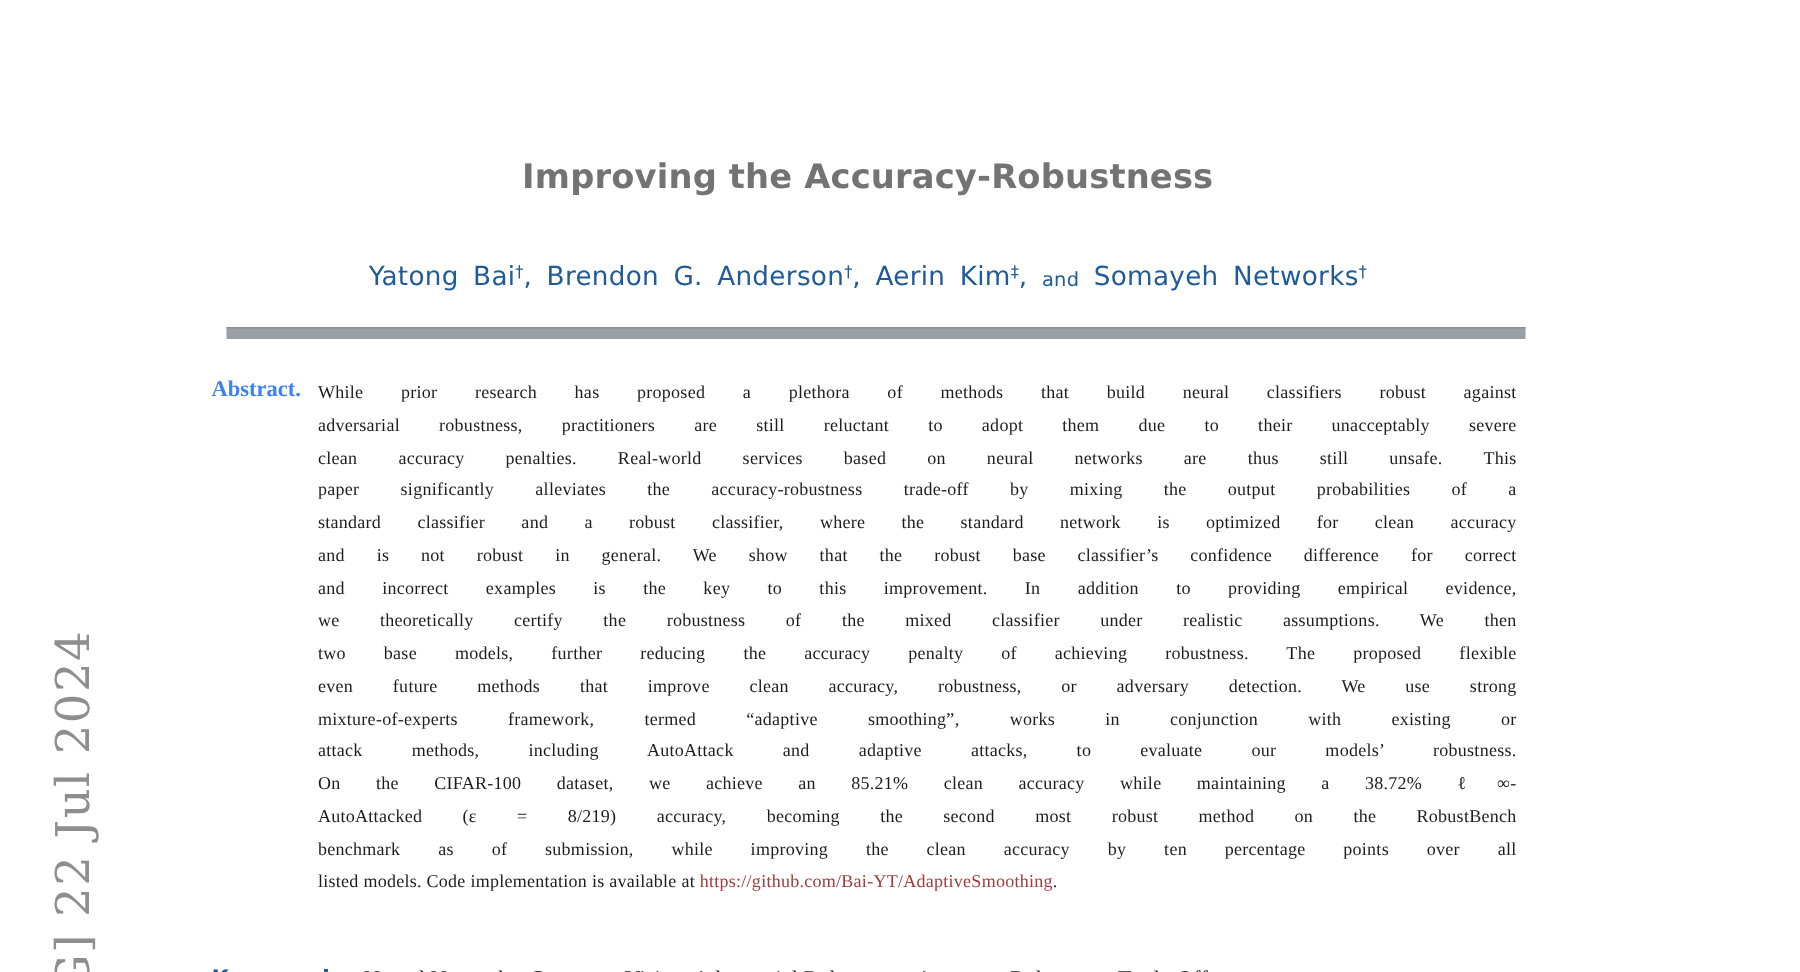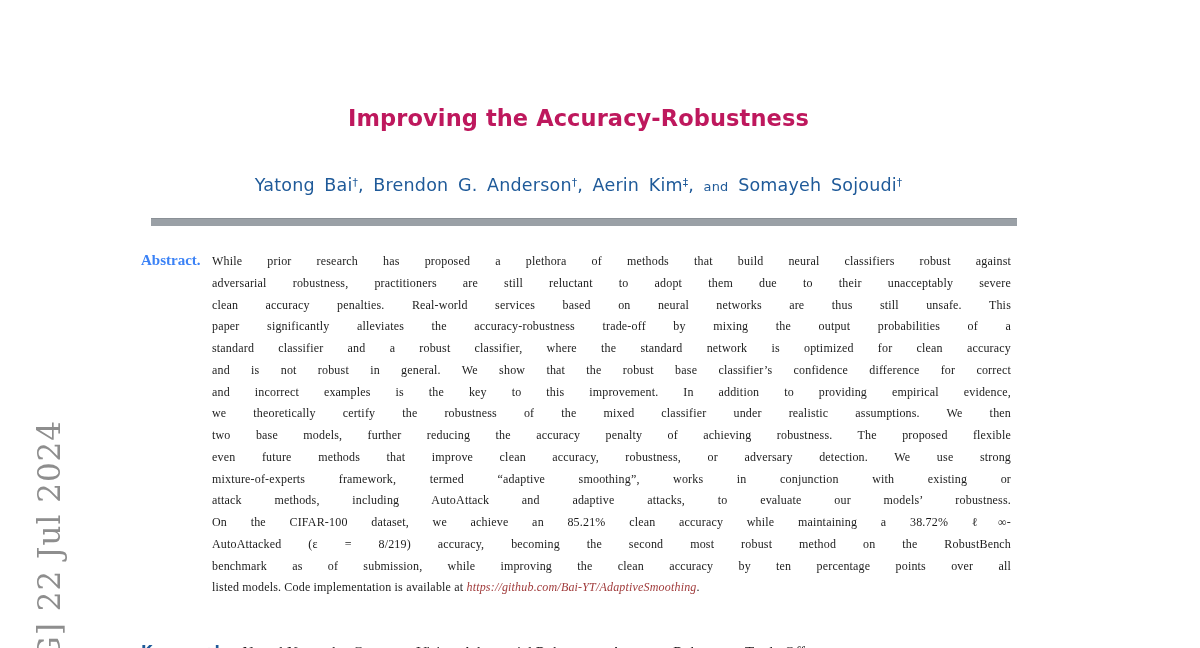--- a/index.html
+++ b/index.html
@@ -28,21 +28,21 @@
 
   
   .title-block {
     position: absolute;
     left: 141px; top: 104px; width: 875px;
     text-align: center;
     font-family: "DejaVu Sans", "Liberation Sans", sans-serif;
     font-weight: bold;
     font-size: 22.5px;
     line-height: 28px;
-    color: #be185d;
+    color: #737373;
     letter-spacing: 0.1px;
   }
   .title-block sup { font-size: 60%; vertical-align: 0.5em; }
 
   .authors-line {
     position: absolute;
     left: 141px; top: 175px; width: 875px;
     text-align: center;
     font-family: "DejaVu Sans", "Liberation Sans", sans-serif;
     font-size: 17.5px;
@@ -78,21 +78,21 @@
     letter-spacing: 0.015em;
   }
   .abs-line {
     text-align: justify;
     text-align-last: justify;
     white-space: normal;
     height: 21.75px;
     overflow: visible;
   }
   .abs-line.last { text-align-last: left; }
-  .link { color: #a03b3b; text-decoration: none; cursor: pointer; font-style: italic; }
+  .link { color: #a03b3b; text-decoration: none; cursor: pointer; }
 
   
   .keywords-line {
     position: absolute;
     left: 141px; top: 643px; width: 875px;
     font-size: 15px;
     white-space: nowrap;
     color: #1c1c1c;
   }
   .keywords-line .kw-label {
@@ -107,21 +107,21 @@
 
 <div class="page">
 
   <div class="watermark">G] 22 Jul 2024</div>
 
   <div class="title-block">
     <div>Improving the Accuracy-Robustness</div>
   </div>
 
   <div class="authors-line">
-    <span><span>Yatong Bai</span><sup>†</sup><span>, </span></span><span><span>Brendon G. Anderson</span><sup>†</sup><span>, </span></span><span><span>Aerin Kim</span><sup>‡</sup><span>, </span></span><span class="conj">and</span> <span><span>Somayeh Sojoudi</span><sup>†</sup></span>
+    <span><span>Yatong Bai</span><sup>†</sup><span>, </span></span><span><span>Brendon G. Anderson</span><sup>†</sup><span>, </span></span><span><span>Aerin Kim</span><sup>‡</sup><span>, </span></span><span class="conj">and</span> <span><span>Somayeh Networks</span><sup>†</sup></span>
   </div>
 
   <div class="title-rule"></div>
 
   <div class="abstract-label">Abstract.</div>
 
   <div class="abstract-body">
     <div class="abs-line">While prior research has proposed a plethora of methods that build neural classifiers robust against</div>
     <div class="abs-line">adversarial robustness, practitioners are still reluctant to adopt them due to their unacceptably severe</div>
     <div class="abs-line">clean accuracy penalties.  Real-world services based on neural networks are thus still unsafe.  This</div>

